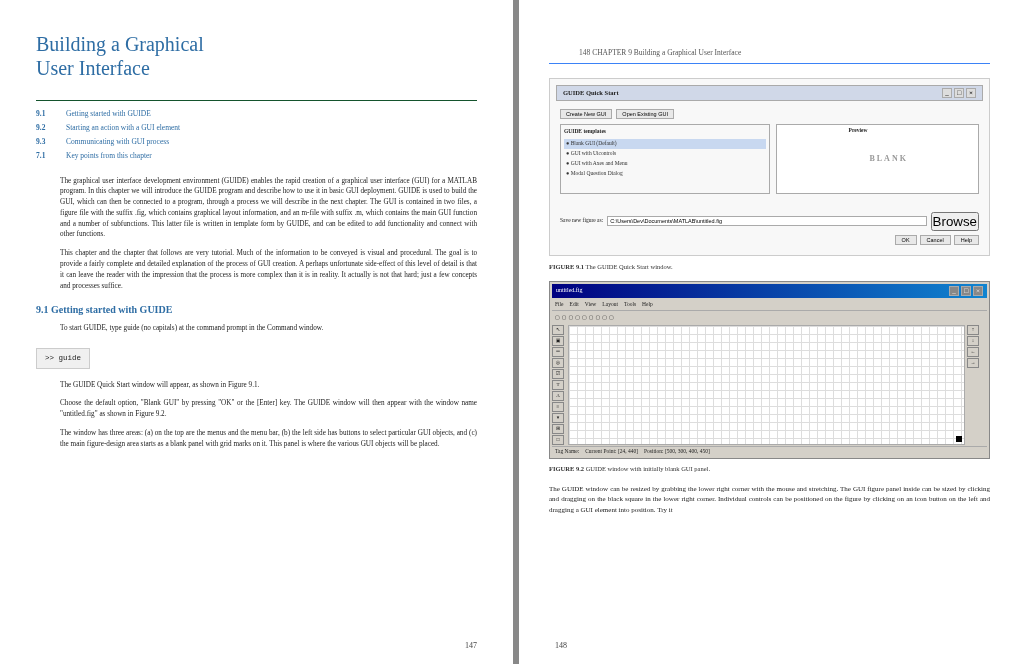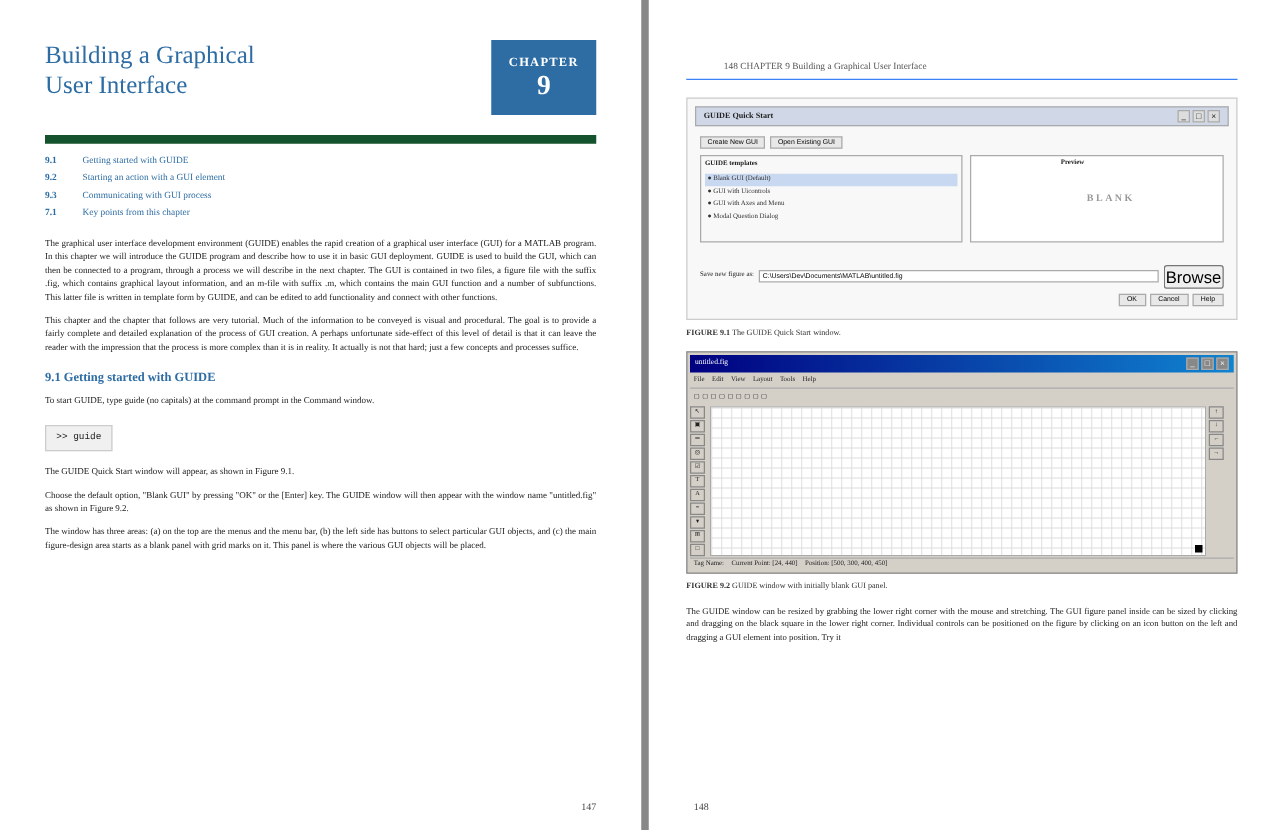--- a/index.html
+++ b/index.html
@@ -66,40 +66,41 @@
       letter-spacing: 1px;
       font-weight: bold;
     }
     .chapter-box .chapter-num {
       font-size: 22px;
       font-weight: bold;
       line-height: 1;
     }
     .toc-list {
       margin: 14px 0 14px 0;
-      border-top: 7px solid #14532d;
+      border-top: 1px solid #14532d;
       padding-top: 8px;
     }
     .toc-item {
       display: flex;
       gap: 8px;
       margin-bottom: 3px;
       font-size: 7.5px;
       color: #2e6da4;
     }
     .toc-num {
       min-width: 22px;
       font-weight: bold;
     }
     .body-text {
       font-size: 7.2px;
       line-height: 1.5;
       color: #222;
       margin-bottom: 8px;
       text-align: justify;
+      margin-left: 24px;
     }
     .section-heading {
       font-size: 10px;
       font-weight: bold;
       color: #2e6da4;
       margin: 12px 0 5px 0;
     }
     .code-block {
       background: #f0f0f0;
       border: 1px solid #ccc;
@@ -344,24 +345,20 @@
 <div class="book-spread">
 
   <div class="page left-page">
 
     <div class="chapter-header">
       <div class="chapter-title-block">
         <div class="chapter-title">
           <span>Building a Graphical</span><br>
           <span>User Interface</span>
         </div>
-      </div>
-      <div class="chapter-box">
-        <span class="chapter-word">CHAPTER</span>
-        <span class="chapter-num">9</span>
       </div>
     </div>
 
     <div class="toc-list">
       <div class="toc-item">
         <span class="toc-num">9.1</span>
         <span>Getting started with GUIDE</span>
       </div>
       <div class="toc-item">
         <span class="toc-num">9.2</span>

